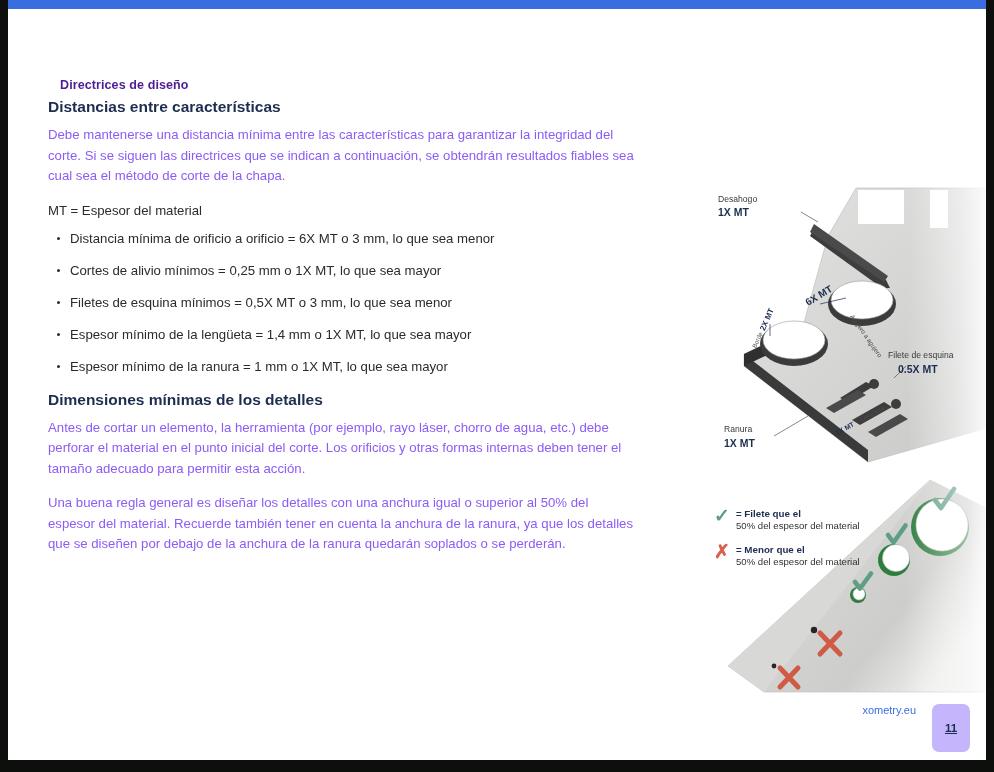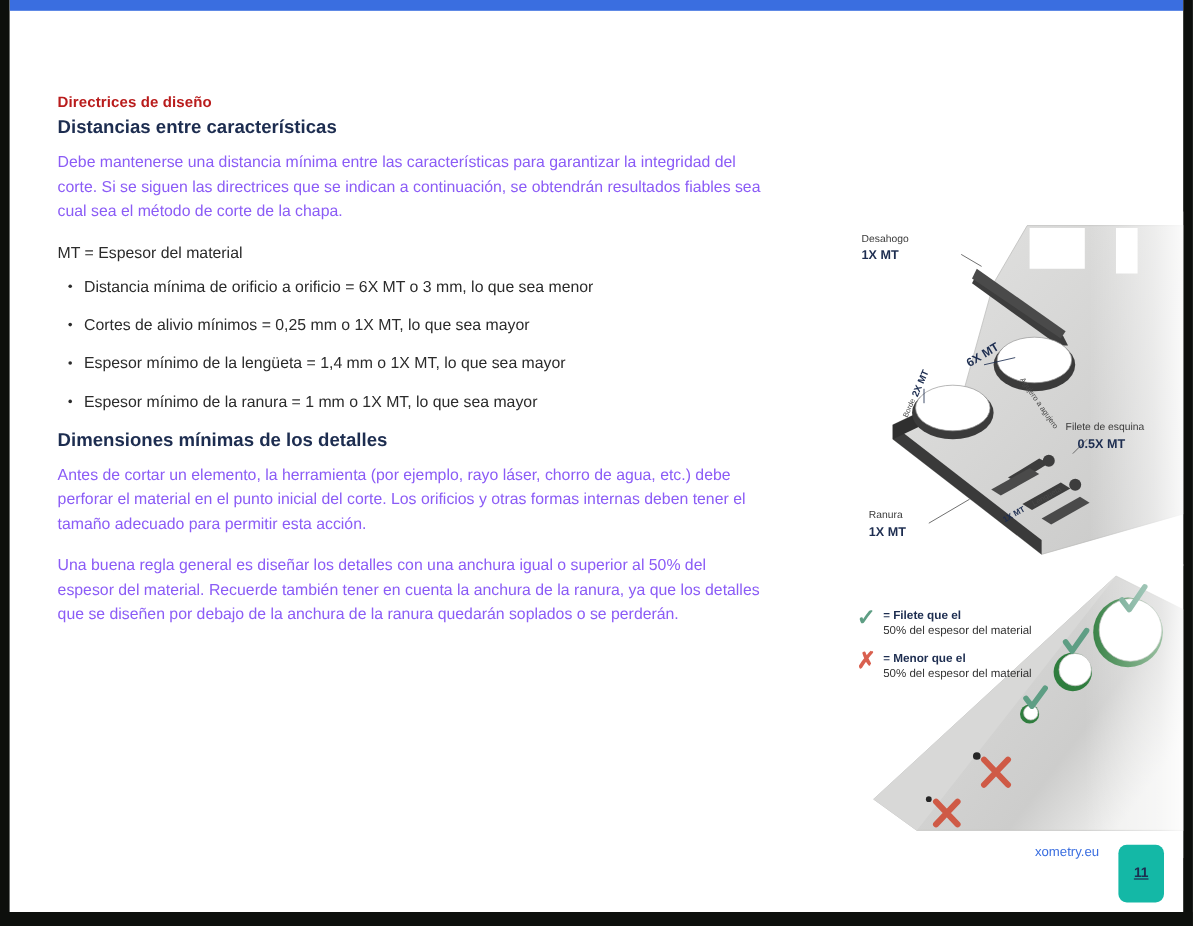--- a/index.html
+++ b/index.html
@@ -38,23 +38,23 @@
 
   
   .content{
     position:absolute;
     left:40px; top:78px;
     width:600px;
   }
   .eyebrow{
     font-size:12.5px;
     font-weight:bold;
-    color:#b91c1c;
+    color:#4c1d95;
     letter-spacing:0.1px;
-    margin:0 0 6px 0;
+    margin:0 0 6px 12px;
   }
   .title{
     font-size:38px;
     line-height:43px;
     font-weight:bold;
     color:#3a6ee0;
     letter-spacing:-0.6px;
     margin:0 0 26px 0;
     width:815px;
   }
@@ -107,21 +107,21 @@
     display:flex;
     align-items:flex-start;
     gap:16px;
   }
   .brand{
     font-size:11px;
     color:#3a6ee0;
   }
   .pagebadge{
     width:38px;height:48px;
-    background:#14b8a6;
+    background:#c4b5fd;
     border-radius:7px;
     display:flex;align-items:center;justify-content:center;
     font-size:11.5px;font-weight:bold;color:#1d2d50;
     margin-bottom:-14px;
     text-decoration:underline;
   }
 
   
   .illus-top{
     position:absolute;
@@ -174,20 +174,21 @@
       <p class="eyebrow">Directrices de diseño</p>
 
       <h2 class="section-head">Distancias entre características</h2>
       <p class="para">Debe mantenerse una distancia mínima entre las características para garantizar la integridad del corte. Si se siguen las directrices que se indican a continuación, se obtendrán resultados fiables sea cual sea el método de corte de la chapa.</p>
 
       <p class="mt-line">MT = Espesor del material</p>
 
       <ul class="bullets">
         <li>Distancia mínima de orificio a orificio = 6X MT o 3 mm, lo que sea menor</li>
         <li>Cortes de alivio mínimos = 0,25 mm o 1X MT, lo que sea mayor</li>
+        <li>Filetes de esquina mínimos = 0,5X MT o 3 mm, lo que sea menor</li>
         <li>Espesor mínimo de la lengüeta = 1,4 mm o 1X MT, lo que sea mayor</li>
         <li>Espesor mínimo de la ranura = 1 mm o 1X MT, lo que sea mayor</li>
       </ul>
 
       <h2 class="section-head">Dimensiones mínimas de los detalles</h2>
       <p class="para">Antes de cortar un elemento, la herramienta (por ejemplo, rayo láser, chorro de agua, etc.) debe perforar el material en el punto inicial del corte. Los orificios y otras formas internas deben tener el tamaño adecuado para permitir esta acción.</p>
       <p class="para">Una buena regla general es diseñar los detalles con una anchura igual o superior al 50% del espesor del material. Recuerde también tener en cuenta la anchura de la ranura, ya que los detalles que se diseñen por debajo de la anchura de la ranura quedarán soplados o se perderán.</p>
 
     </div>
 

